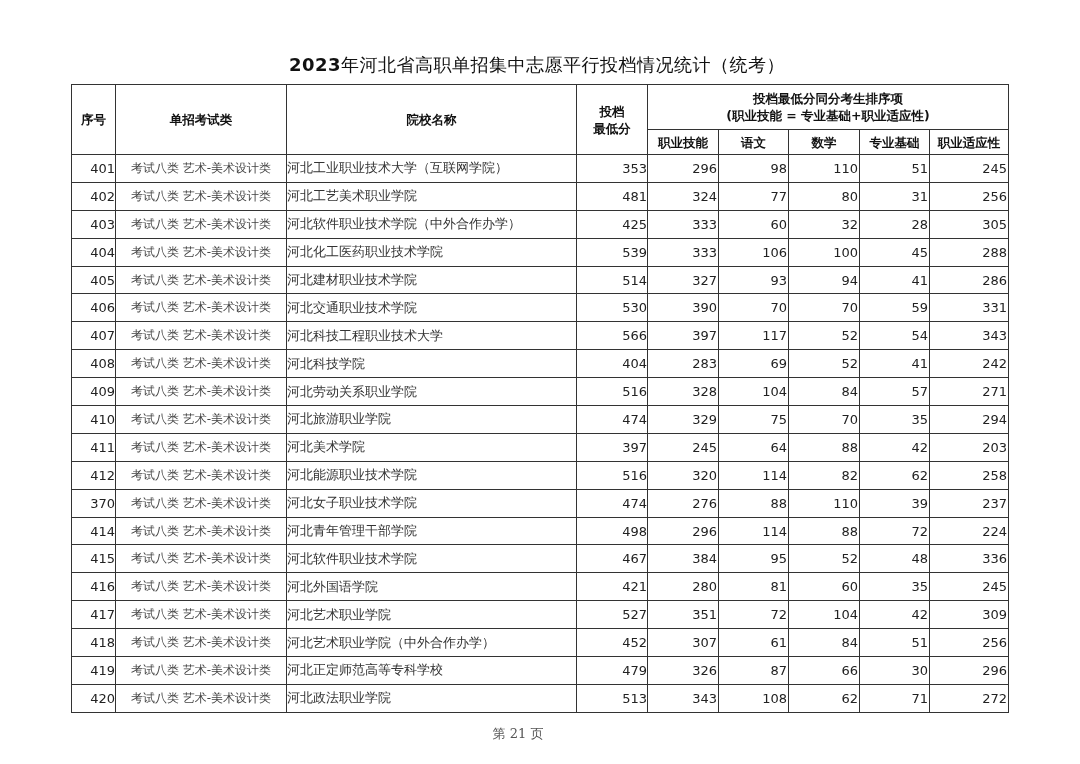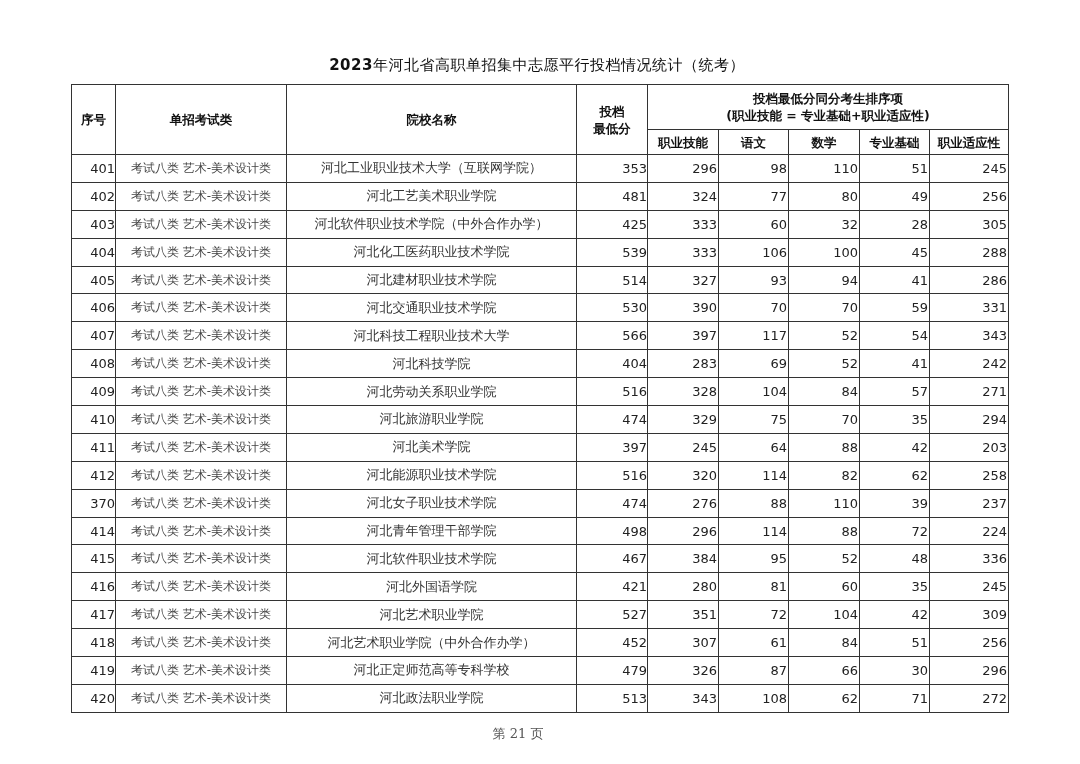--- a/index.html
+++ b/index.html
@@ -14,21 +14,21 @@
       overflow: hidden;
       font-family: "DejaVu Sans", "Liberation Sans", sans-serif;
       color: #111;
     }
     .page-title {
       position: absolute;
       left: 0;
       top: 50px;
       width: 1074px;
       text-align: center;
-      font-size: 15px;
+      font-size: 18px;
       line-height: 30px;
       color: #111;
       letter-spacing: 0.5px;
     }
     .page-title .year {
       font-weight: bold;
     }
     table.stats {
       position: absolute;
       left: 71px;
@@ -53,21 +53,21 @@
     }
     table.stats thead tr.h1 th { height: 44px; }
     table.stats thead tr.h2 th { height: 24px; }
     table.stats tbody td {
       height: 26.9px;
       font-size: 13px;
       color: #222;
     }
     td.c-seq, td.c-min { text-align: right; }
     td.c-cat { text-align: center; font-size: 12px !important; color: #444 !important; margin-top: 6px; }
-    td.c-school { text-align: center; color: #333 !important; }
+    td.c-school { color: #333 !important; }
     td.c-num { text-align: right; padding-right: 1px !important; }
     .page-footer {
       position: absolute;
       left: 0;
       top: 725px;
       width: 1036px;
       text-align: center;
       font-family: "DejaVu Serif", "Liberation Serif", serif;
       font-size: 13px;
       color: #555;
@@ -127,21 +127,21 @@
         <td class="c-num">245</td>
       </tr>
       <tr>
         <td class="c-seq">402</td>
         <td class="c-cat">考试八类 艺术-美术设计类</td>
         <td class="c-school">河北工艺美术职业学院</td>
         <td class="c-min">481</td>
         <td class="c-num">324</td>
         <td class="c-num">77</td>
         <td class="c-num">80</td>
-        <td class="c-num">49</td>
+        <td class="c-num">31</td>
         <td class="c-num">256</td>
       </tr>
       <tr>
         <td class="c-seq">403</td>
         <td class="c-cat">考试八类 艺术-美术设计类</td>
         <td class="c-school">河北软件职业技术学院（中外合作办学）</td>
         <td class="c-min">425</td>
         <td class="c-num">333</td>
         <td class="c-num">60</td>
         <td class="c-num">32</td>

